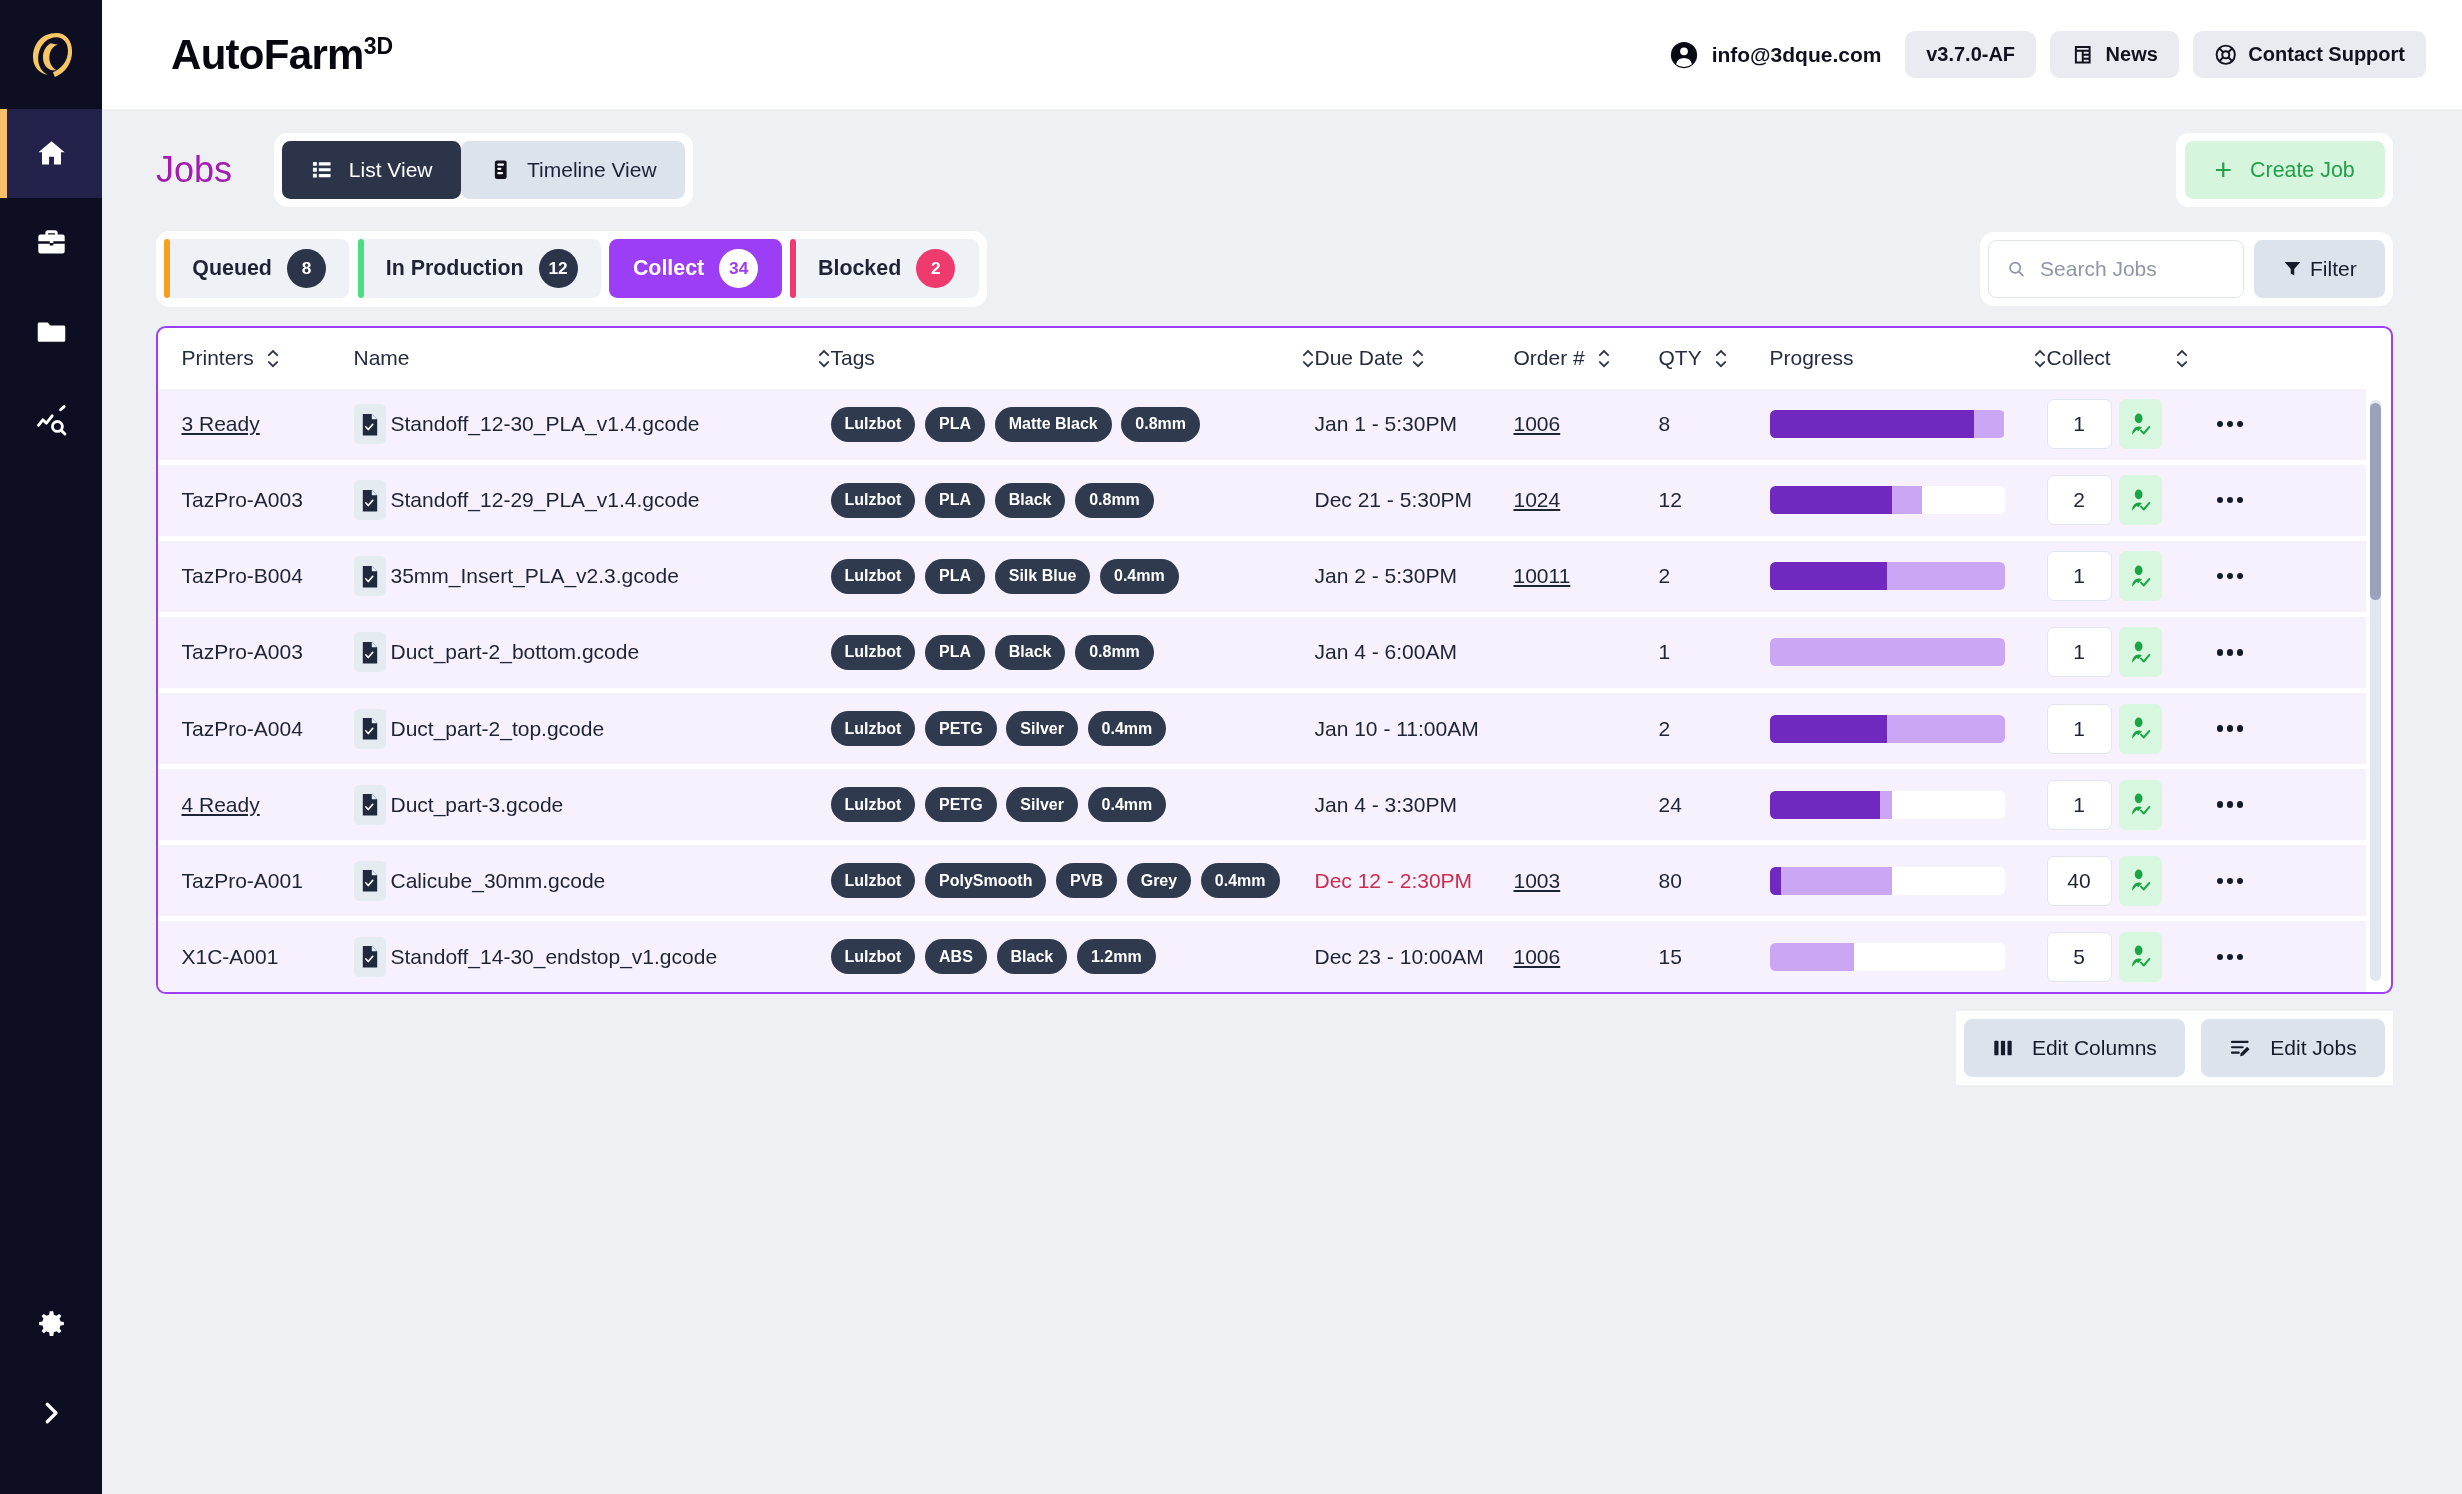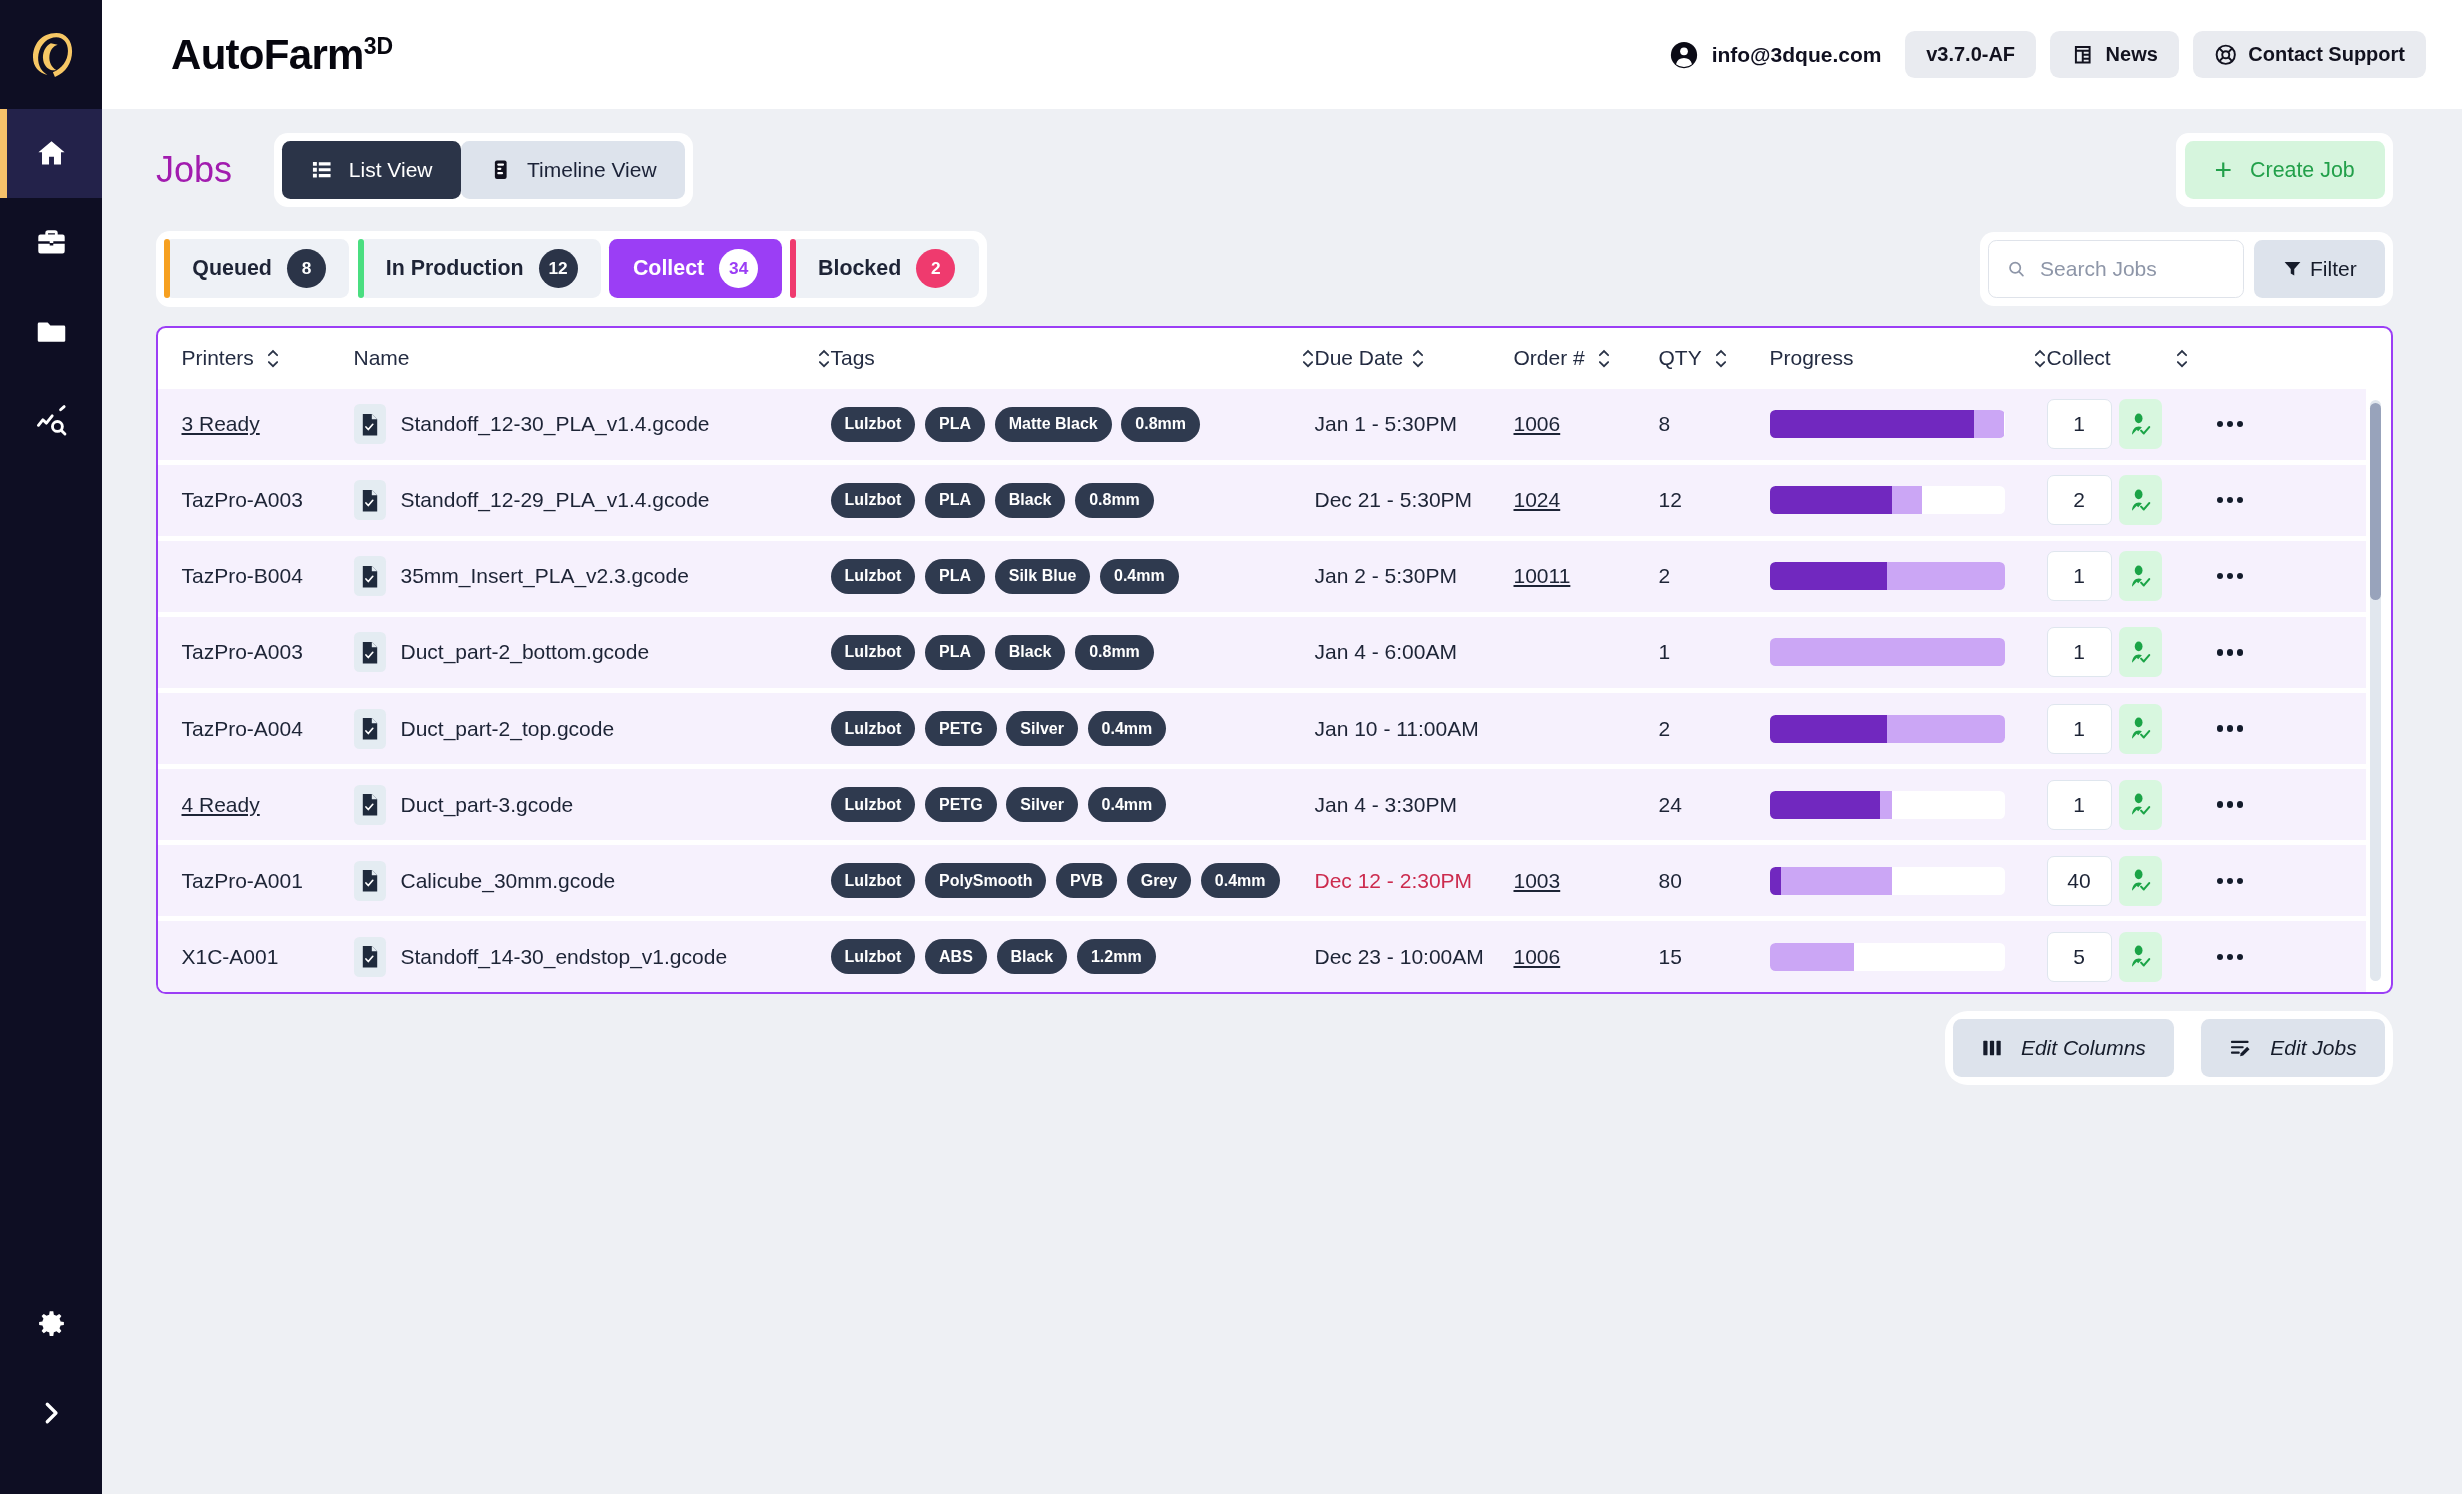--- a/index.html
+++ b/index.html
@@ -150,21 +150,21 @@
   .tbody-wrap { flex: 1 1 auto; display: flex; min-height: 0; }
   .tbody { flex: 1 1 auto; display: flex; flex-direction: column; gap: 5.5px; padding-left: 0; }
   .row {
     display: flex; align-items: center; height: 71px;
     background: #f6f1fd; padding-left: 23.5px;
   }
   .cell { display: flex; align-items: center; font-size: 21px; color: #1d2436; }
 
   
   .c-printer  { width: 172px; }
-  .c-name     { width: 477px; gap: 15px; }
+  .c-name     { width: 477px; gap: 5px; }
   .c-tags     { width: 484px; gap: 9.7px; flex-wrap: nowrap; }
   .c-due      { width: 199px; gap: 8px; }
   .c-order    { width: 145px; }
   .c-qty      { width: 111px; }
   .c-progress { width: 277px; }
   .c-collect  { width: 142px; gap: 7px; }
   .c-more     { width: 83px; justify-content: center; }
 
   .th.c-name { width: 477px; }
   .th.c-tags { width: 484px; }
@@ -204,21 +204,21 @@
   .scrollbar {
     width: 11px; margin: 11px 9.7px 11px 4.2px;
     background: #e1e7ee; border-radius: 5.5px; position: relative; flex: 0 0 11px;
   }
   .scroll-thumb {
     position: absolute; left: 0; right: 0; top: 2.8px; height: 197px;
     background: #98a3bb; border-radius: 5.5px;
   }
 
   .footer-actions { display: flex; justify-content: flex-end; margin-top: 16.6px; }
-  .footer-wrap { background: #ffffff; border-radius: 23px; padding: 8.3px; display: flex; gap: 27px; font-style: italic; }
+  .footer-wrap { background: #ffffff; border-radius: 1px; padding: 8.3px; display: flex; gap: 16px; }
   .foot-btn {
     background: #dde3ec; border-radius: 8.3px; height: 58px;
     display: flex; align-items: center; gap: 18px; padding: 0 28px;
     font-size: 21px; color: #161c2b; white-space: nowrap;
   }
 </style>
 </head>
 <body>
 
 <div class="app">

